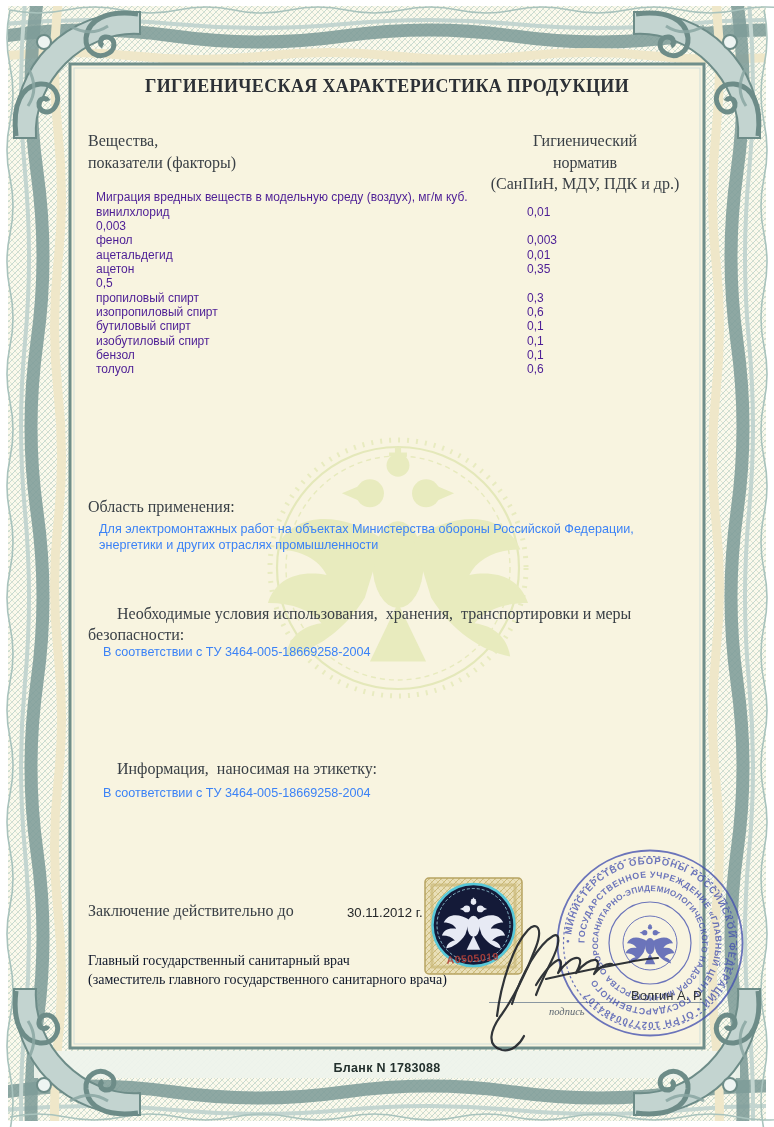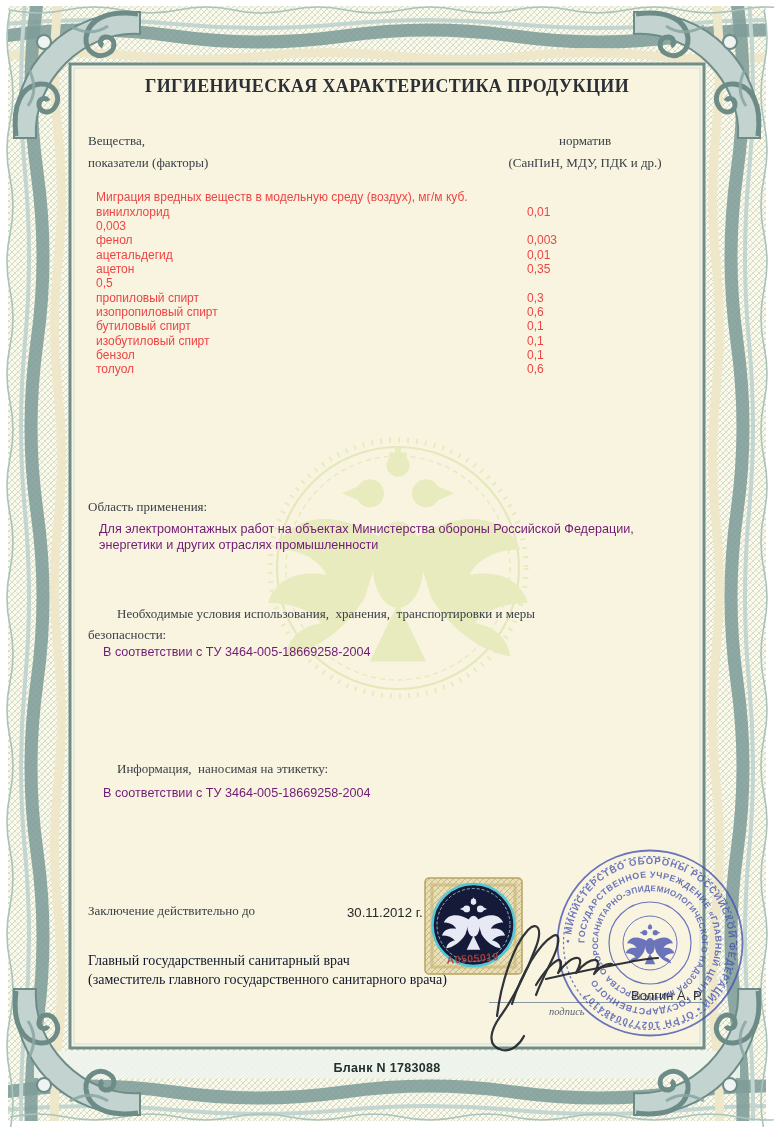--- a/index.html
+++ b/index.html
@@ -5,35 +5,35 @@
   html,body{margin:0;padding:0;}
   body{
     width:774px;height:1127px;position:relative;background:#ffffff;
     font-family:"Liberation Serif", serif;overflow:hidden;
   }
   .abs{position:absolute;}
   svg{position:absolute;left:0;top:0;pointer-events:none;}
   #bg{z-index:0;}
   .content{z-index:1;}
   #overlay{z-index:2;}
-  .serif-label{font-family:"Liberation Serif", serif;color:#3a4046;font-size:13px;line-height:21.5px;}
+  .serif-label{font-family:"Liberation Serif", serif;color:#3a4046;font-size:16px;line-height:21.5px;}
   .pre{white-space:pre;margin-left:29px;}
   .title{
     left:0;top:76px;width:774px;text-align:center;
     font-size:18.5px;font-weight:bold;color:#2c3036;letter-spacing:.4px;
     transform:scaleX(.97);
   }
   .col-left{left:88px;top:130px;}
   .col-right{left:462px;top:130px;width:246px;text-align:center;}
-  .tbl{left:96px;top:190px;width:560px;font-family:"Liberation Sans", sans-serif;font-size:12px;color:#ef4444;}
+  .tbl{left:96px;top:190px;width:560px;font-family:"Liberation Sans", sans-serif;font-size:12px;color:#4c1d95;}
   .tbl .ghead{height:14.5px;}
   .tbl .row{display:flex;height:14.35px;line-height:14.35px;}
   .tbl .row .n{width:431px;}
   .sec-label{left:88px;}
-  .sec-body{font-family:"Liberation Sans", sans-serif;font-size:12.6px;color:#701a75;line-height:16px;}
+  .sec-body{font-family:"Liberation Sans", sans-serif;font-size:12.6px;color:#3b82f6;line-height:16px;}
   .sig-line{left:489px;top:1002px;width:214px;border-top:1px solid #8a97a1;height:0;}
   .sig-name{left:631px;top:988px;font-family:"Liberation Sans", sans-serif;font-size:13px;color:#2e3236;z-index:3;}
   .sig-caption{left:549px;top:1006px;font-style:italic;font-size:10.5px;color:#5c6670;z-index:3;}
   .date{left:347px;top:905px;font-family:"Liberation Sans", sans-serif;font-size:13.2px;color:#26282a;}
   .official{font-size:14px;color:#0f172a;line-height:19.5px;}
   .footer{left:0;top:1061px;width:774px;text-align:center;z-index:1;
     font-family:"Liberation Sans", sans-serif;font-weight:bold;font-size:12.5px;color:#23302d;letter-spacing:.3px;}
 </style>
 </head>
 <body>
@@ -115,20 +115,21 @@
   </g>
 </svg>
 
 <div class="abs content title">ГИГИЕНИЧЕСКАЯ ХАРАКТЕРИСТИКА ПРОДУКЦИИ</div>
 
 <div class="abs content col-left serif-label">
   <div>Вещества,</div>
   <div>показатели (факторы)</div>
 </div>
 <div class="abs content col-right serif-label">
+  <div>Гигиенический</div>
   <div>норматив</div>
   <div>(СанПиН, МДУ, ПДК и др.)</div>
 </div>
 
 <div class="abs content tbl">
   <div class="ghead">Миграция вредных веществ в модельную среду (воздух), мг/м куб.</div>
   <div class="row">
       <span class="n">винилхлорид</span>
       <span>0,01</span>
     </div>

